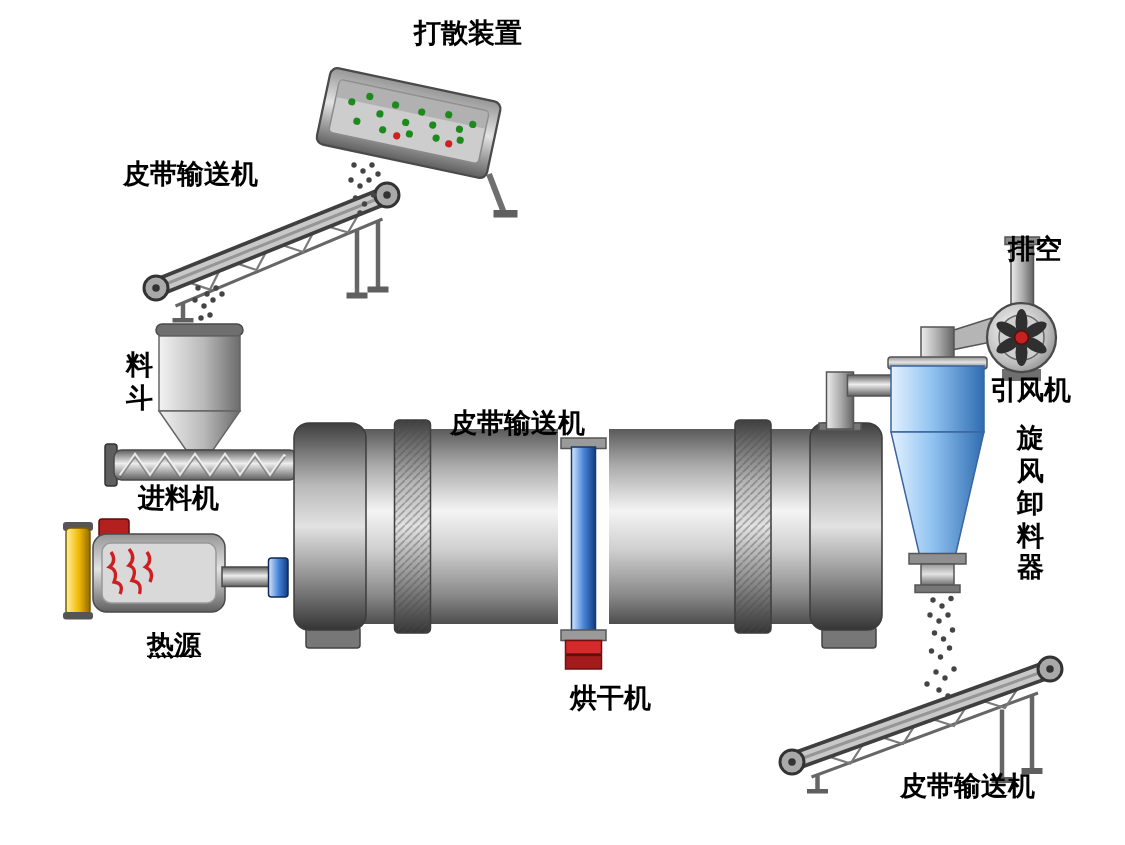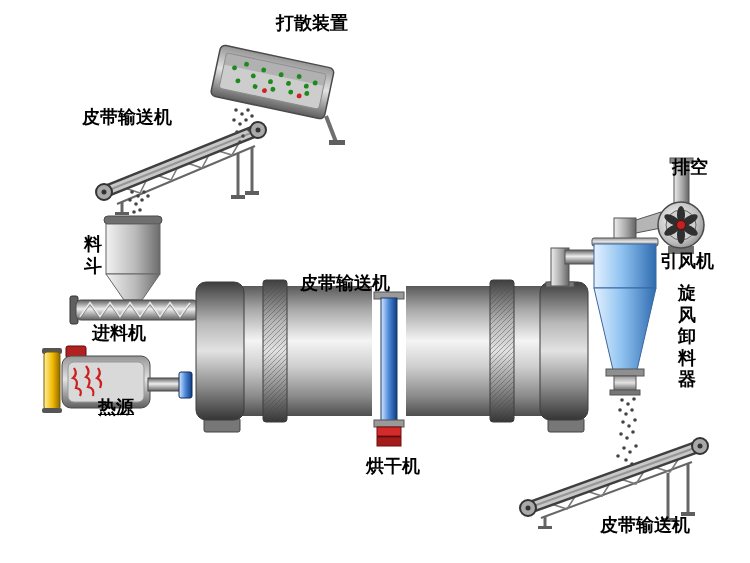--- a/index.html
+++ b/index.html
@@ -284,25 +284,25 @@
 </svg>
 
 <div class="label" style="left:276px; top:12px;">打散装置</div>
 
 <div class="label" style="left:82px; top:106px;">皮带输送机</div>
 
 <div class="label vert1" style="left:84px; top:233px;">料斗</div>
 
 <div class="label" style="left:92px; top:322px;">进料机</div>
 
-<div class="label" style="left:98px; top:396px;text-decoration:underline;">热源</div>
+<div class="label" style="left:98px; top:420px;text-decoration:underline;">热源</div>
 
 <div class="label" style="left:300px; top:272px;">皮带输送机</div>
 
-<div class="label" style="left:366px; top:455px;">烘干机</div>
+<div class="label" style="left:380px; top:455px;">烘干机</div>
 
 <div class="label vert2" style="left:653px; top:282px;margin-left:25px;">旋风卸料器</div>
 
 <div class="label" style="left:644px; top:250px;margin-left:16px;">引风机</div>
 
 <div class="label" style="left:672px; top:156px;">排空</div>
 
 <div class="label" style="left:600px; top:514px;">皮带输送机</div>
 
 </div>

